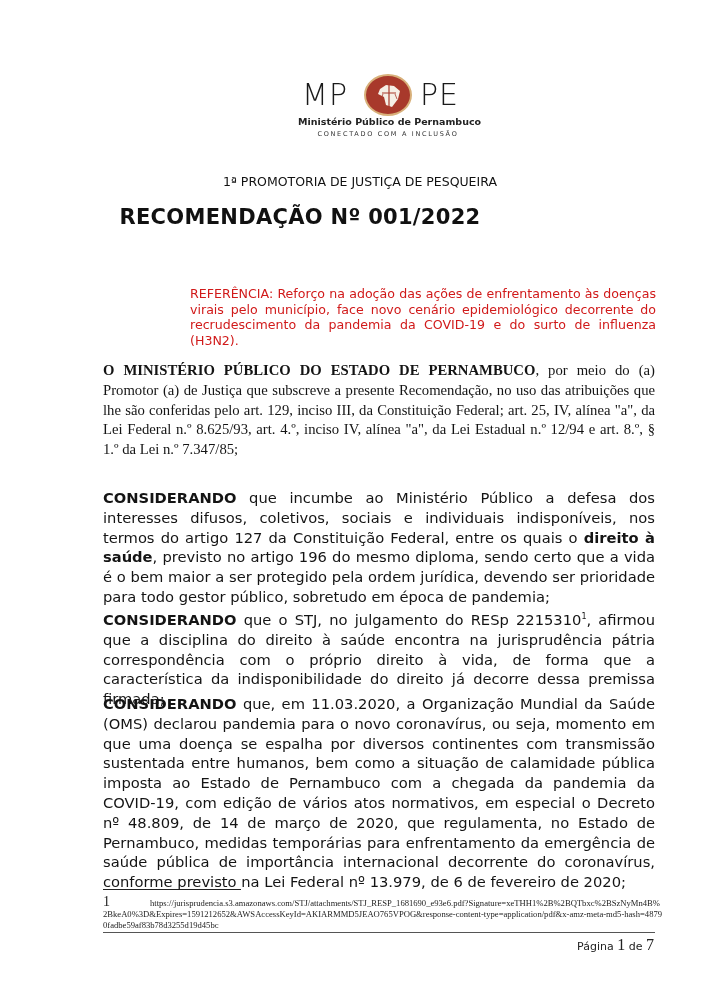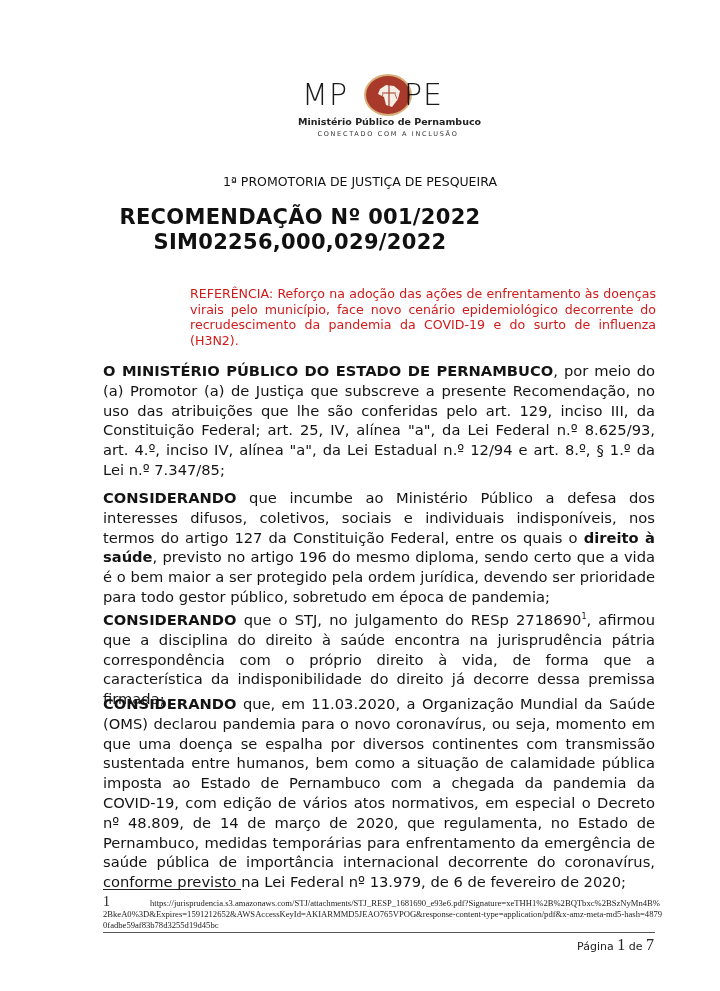--- a/index.html
+++ b/index.html
@@ -6,21 +6,21 @@
   body {
     width: 720px; height: 991px; position: relative; overflow: hidden;
     font-family: "DejaVu Sans", sans-serif; color: #111;
   }
   .logo { position: absolute; left: 298px; top: 74px; width: 180px; height: 66px; }
   .logo-mp, .logo-pe {
     position: absolute; top: 6px; font-family: "DejaVu Sans", sans-serif;
     font-weight: 300; font-size: 30px; letter-spacing: 1px; color: #1a1a1a; line-height: 30px;
   }
   .logo-mp { left: 4px; }
-  .logo-pe { left: 106px; }
+  .logo-pe { left: 122px; }
   .logo-emblem {
     position: absolute; left: 66px; top: 0px; width: 48px; height: 42px;
     border-radius: 50%; background: #a8392b; border: 2px solid #d8b07a; box-sizing: border-box;
   }
   .logo-emblem svg { position: absolute; left: 8px; top: 5px; }
   .logo-name {
     position: absolute; left: 0; top: 42px; width: 180px; text-align: center;
     font-size: 9.5px; font-weight: bold; color: #222; white-space: nowrap;
   }
   .logo-tag {
@@ -38,21 +38,21 @@
   .referencia {
     position: absolute; left: 190px; top: 286px; width: 466px;
     font-weight: normal; font-size: 12.6px; line-height: 15.5px; color: #d11a1a;
     text-align: justify;
   }
   .para {
     position: absolute; left: 103px; width: 552px;
     font-size: 14.7px; line-height: 19.8px; text-align: justify; color: #141414;
   }
   .para b { font-weight: bold; }
-  .p1 { top: 361px; }
+  .p1 { top: 361px; font-family: Liberation Serif, serif; }
   .p2 { top: 488px; }
   .p3 { top: 610px; }
   .p4 { top: 694px; }
   sup { font-size: 8px; vertical-align: top; line-height: 8px; position: relative; top: 3px; }
   .fn-rule { position: absolute; left: 103px; top: 889px; width: 138px; height: 1px; background: #222; }
   .footnote {
     position: absolute; left: 103px; top: 896px; width: 560px;
     font-family: "Liberation Serif", serif; font-size: 8.6px; line-height: 11px; color: #222;
     word-break: break-all;
   }
@@ -79,30 +79,29 @@
   </div>
   <span class="logo-pe">PE</span>
   <div class="logo-name">Ministério Público de Pernambuco</div>
   <div class="logo-tag">CONECTADO COM A INCLUSÃO</div>
 </div>
 
 <div class="promotoria">1ª PROMOTORIA DE JUSTIÇA DE PESQUEIRA</div>
 
 <div class="title">
   <div>RECOMENDAÇÃO Nº 001/2022</div>
-  <div>SIM02256,000,029/2022</div>
 </div>
 
 <div class="referencia">REFERÊNCIA: Reforço na adoção das ações de enfrentamento às doenças virais pelo município, face novo cenário epidemiológico decorrente do recrudescimento da pandemia da COVID-19 e do surto de influenza (H3N2).</div>
 
 <div class="para p1"><b>O MINISTÉRIO PÚBLICO DO ESTADO DE PERNAMBUCO</b><span>, por meio do (a) Promotor (a) de Justiça que subscreve a presente Recomendação, no uso das atribuições que lhe são conferidas pelo art. 129, inciso III, da Constituição Federal; art. 25, IV, alínea "a", da Lei Federal n.º 8.625/93, art. 4.º, inciso IV, alínea "a", da Lei Estadual n.º 12/94 e art. 8.º, § 1.º da Lei n.º 7.347/85;</span></div>
 
 <div class="para p2"><b>CONSIDERANDO</b><span> que incumbe ao Ministério Público a defesa dos interesses difusos, coletivos, sociais e individuais indisponíveis, nos termos do artigo 127 da Constituição Federal, entre os quais o </span><b>direito à saúde</b><span>, previsto no artigo 196 do mesmo diploma, sendo certo que a vida é o bem maior a ser protegido pela ordem jurídica, devendo ser prioridade para todo gestor público, sobretudo em época de pandemia;</span></div>
 
-<div class="para p3"><b>CONSIDERANDO</b><span> que o STJ, no julgamento do RESp 2718690</span><sup>1</sup><span>, afirmou que a disciplina do direito à saúde encontra na jurisprudência pátria correspondência com o próprio direito à vida, de forma que a característica da indisponibilidade do direito já decorre dessa premissa firmada;</span></div>
+<div class="para p3"><b>CONSIDERANDO</b><span> que o STJ, no julgamento do RESp 2215310</span><sup>1</sup><span>, afirmou que a disciplina do direito à saúde encontra na jurisprudência pátria correspondência com o próprio direito à vida, de forma que a característica da indisponibilidade do direito já decorre dessa premissa firmada;</span></div>
 
 <div class="para p4"><b>CONSIDERANDO</b><span> que, em 11.03.2020, a Organização Mundial da Saúde (OMS) declarou pandemia para o novo coronavírus, ou seja, momento em que uma doença se espalha por diversos continentes com transmissão sustentada entre humanos, bem como a situação de calamidade pública imposta ao Estado de Pernambuco com a chegada da pandemia da COVID-19, com edição de vários atos normativos, em especial o Decreto nº 48.809, de 14 de março de 2020, que regulamenta, no Estado de Pernambuco, medidas temporárias para enfrentamento da emergência de saúde pública de importância internacional decorrente do coronavírus, conforme previsto na Lei Federal nº 13.979, de 6 de fevereiro de 2020;</span></div>
 
 <div class="fn-rule"></div>
 <div class="footnote"><span class="fn-num">1</span><span>https://jurisprudencia.s3.amazonaws.com/STJ/attachments/STJ_RESP_1681690_e93e6.pdf?Signature=xeTHH1%2B%2BQTbxc%2BSzNyMn4B%2BkeA0%3D&amp;Expires=1591212652&amp;AWSAccessKeyId=AKIARMMD5JEAO765VPOG&amp;response-content-type=application/pdf&amp;x-amz-meta-md5-hash=48790fadbe59af83b78d3255d19d45bc</span></div>
 
 <div class="page-rule"></div>
 <div class="page-num"><span>Página</span> <span class="n">1</span> <span>de</span> <span class="n">7</span></div>
 
 </body></html>

